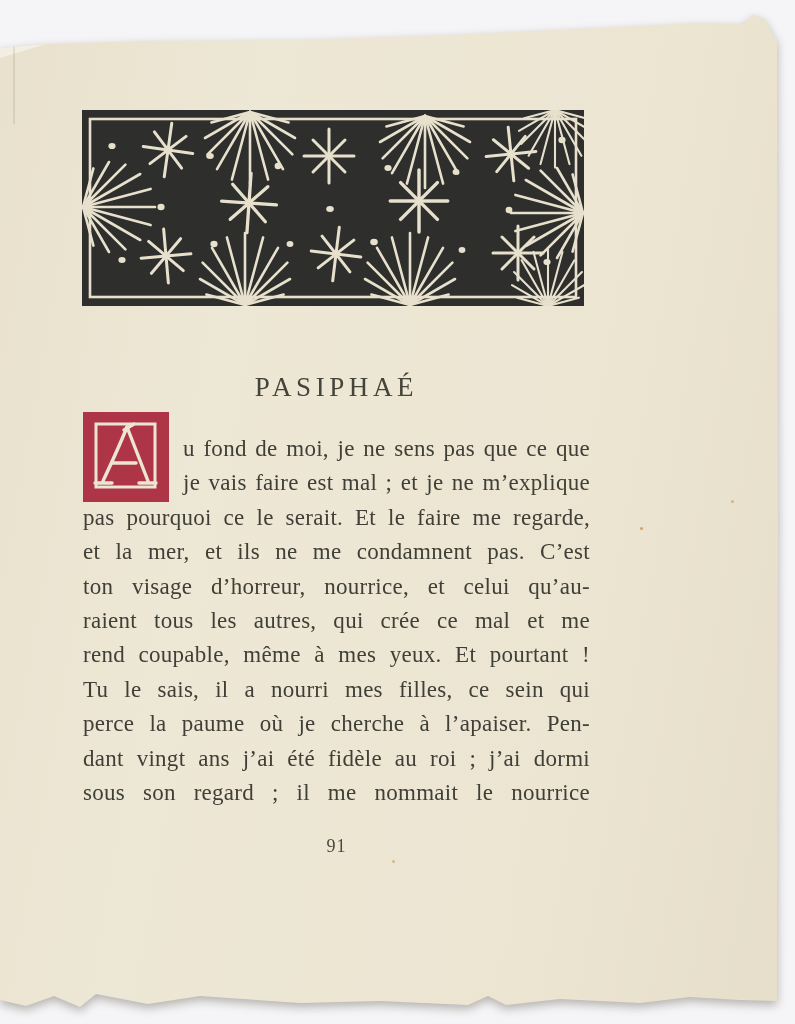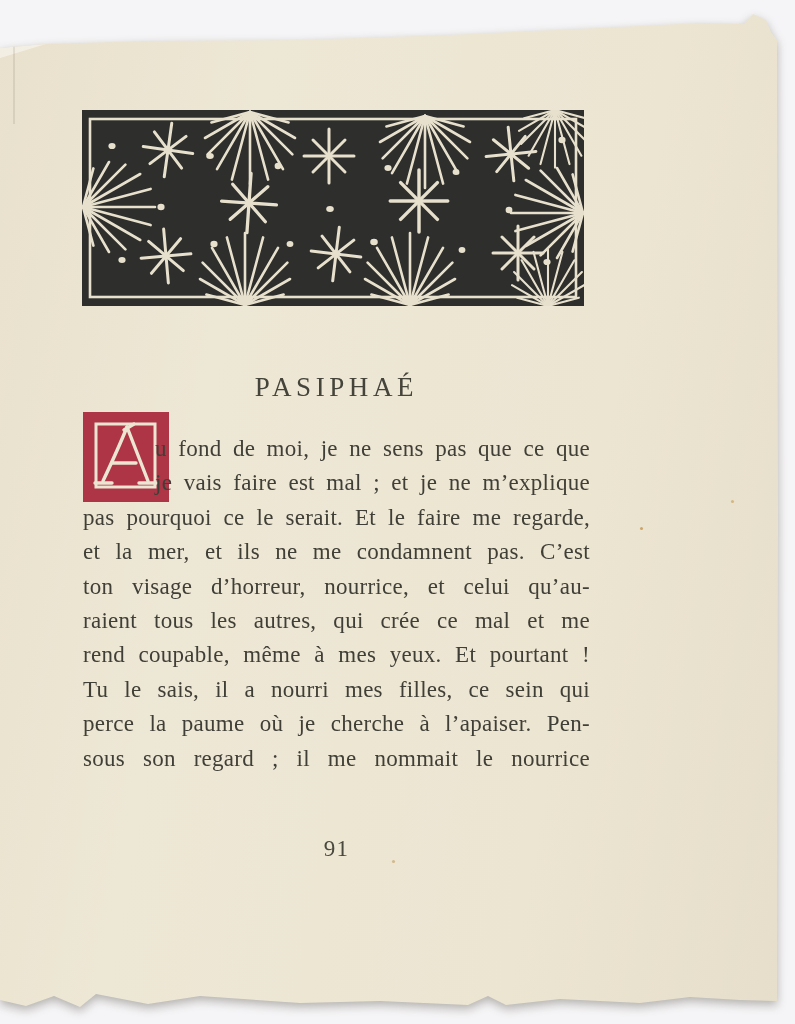--- a/index.html
+++ b/index.html
@@ -51,24 +51,24 @@
     position:absolute;left:83px;top:432px;width:507px;
     font-size:23px;color:#403f37;
     letter-spacing:.012em;word-spacing:.09em;
   }
   .line{
     height:34.4px;line-height:34.4px;
     text-align:justify;text-align-last:justify;
     text-justify:inter-word;
     white-space:nowrap;
   }
-  .line.indent{padding-left:72px;}
+  .line.indent{padding-left:100px;}
   .folio{
     position:absolute;left:83px;top:836px;width:507px;
-    text-align:center;font-size:23px;color:#4a493f;letter-spacing:.05em;
+    text-align:center;font-size:18px;color:#4a493f;letter-spacing:.05em;
   }
 </style>
 </head>
 <body>
 
 <div class="page-wrap">
   <div class="page">
 
     <div class="fold-corner"></div>
     <div class="fold-line"></div>
@@ -157,20 +157,21 @@
     <div class="body-text">
       <div class="line indent">u fond de moi, je ne sens pas que ce que</div>
       <div class="line indent">je vais faire est mal ; et je ne m’explique</div>
       <div class="line">pas pourquoi ce le serait. Et le faire me regarde,</div>
       <div class="line">et la mer, et ils ne me condamnent pas. C’est</div>
       <div class="line">ton visage d’horreur, nourrice, et celui qu’au-</div>
       <div class="line">raient tous les autres, qui crée ce mal et me</div>
       <div class="line">rend coupable, même à mes yeux. Et pourtant !</div>
       <div class="line">Tu le sais, il a nourri mes filles, ce sein qui</div>
       <div class="line">perce la paume où je cherche à l’apaiser. Pen-</div>
+      <div class="line">dant vingt ans j’ai été fidèle au roi ; j’ai dormi</div>
       <div class="line">sous son regard ; il me nommait le nourrice</div>
     </div>
 
     <div class="folio">91</div>
 
     <div class="speck" style="left:640px;top:527px;width:3px;height:3px;background:#c08a42;opacity:.7;"></div>
     <div class="speck" style="left:731px;top:500px;width:3px;height:3px;background:#c59a55;opacity:.6;"></div>
     <div class="speck" style="left:392px;top:860px;width:3px;height:3px;background:#c59a55;opacity:.6;"></div>
   </div>
 </div>

